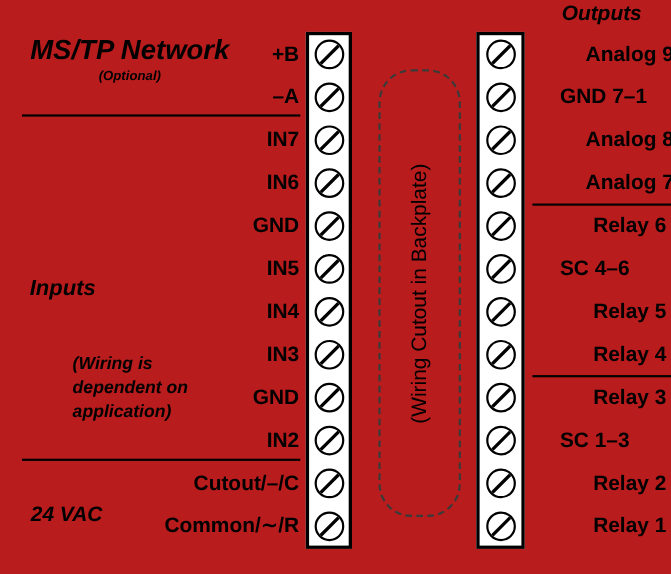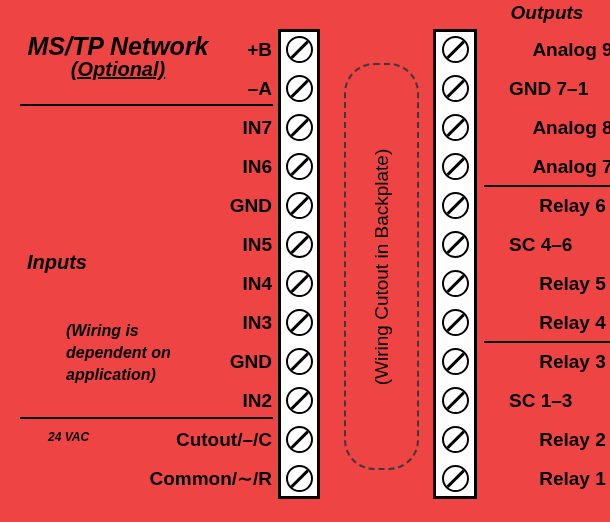--- a/index.html
+++ b/index.html
@@ -1,35 +1,35 @@
 <!DOCTYPE html>
 <html><head>
 <meta charset="utf-8">
 <style>
   html, body { margin: 0; padding: 0; background: #ffffff; }
   .stage {
     position: relative;
     width: 610px;
     height: 522px;
-    background: #ef4444;
+    background: #b91c1c;
     color: #000;
     font-family: "Liberation Sans", "DejaVu Sans", sans-serif;
     overflow: hidden;
   }
 
   
   .net-block {
     position: absolute;
     left: 18px; top: 35px; width: 200px;
     text-align: center;
     font-weight: bold; font-style: italic;
     line-height: 23px;
   }
   .net-title { font-size: 25px; }
-  .net-sub   { font-size: 20px; text-decoration: underline; }
+  .net-sub   { font-size: 12px; }
 
   .rule {
     position: absolute;
     height: 2px; background: #000;
   }
   .rule-top    { left: 20px; top: 104px; width: 253px; }
   .rule-bottom { left: 20px; top: 417px; width: 253px; }
 
   .inputs-title {
     position: absolute;
@@ -38,22 +38,22 @@
   }
   .wiring-note {
     position: absolute;
     left: 66px; top: 320px;
     font-size: 16px; font-weight: bold; font-style: italic;
     line-height: 22px;
     white-space: pre-line;
   }
   .vac-label {
     position: absolute;
-    left: 28px; top: 430px;
-    font-size: 12px; font-weight: bold; font-style: italic; margin-left: 20px;
+    left: 28px; top: 458px;
+    font-size: 19px; font-weight: bold; font-style: italic;
   }
 
   
   .outputs-header {
     position: absolute;
     left: 484px; top: 2px; width: 126px;
     text-align: center;
     font-size: 19px; font-weight: bold; font-style: italic;
   }
 

